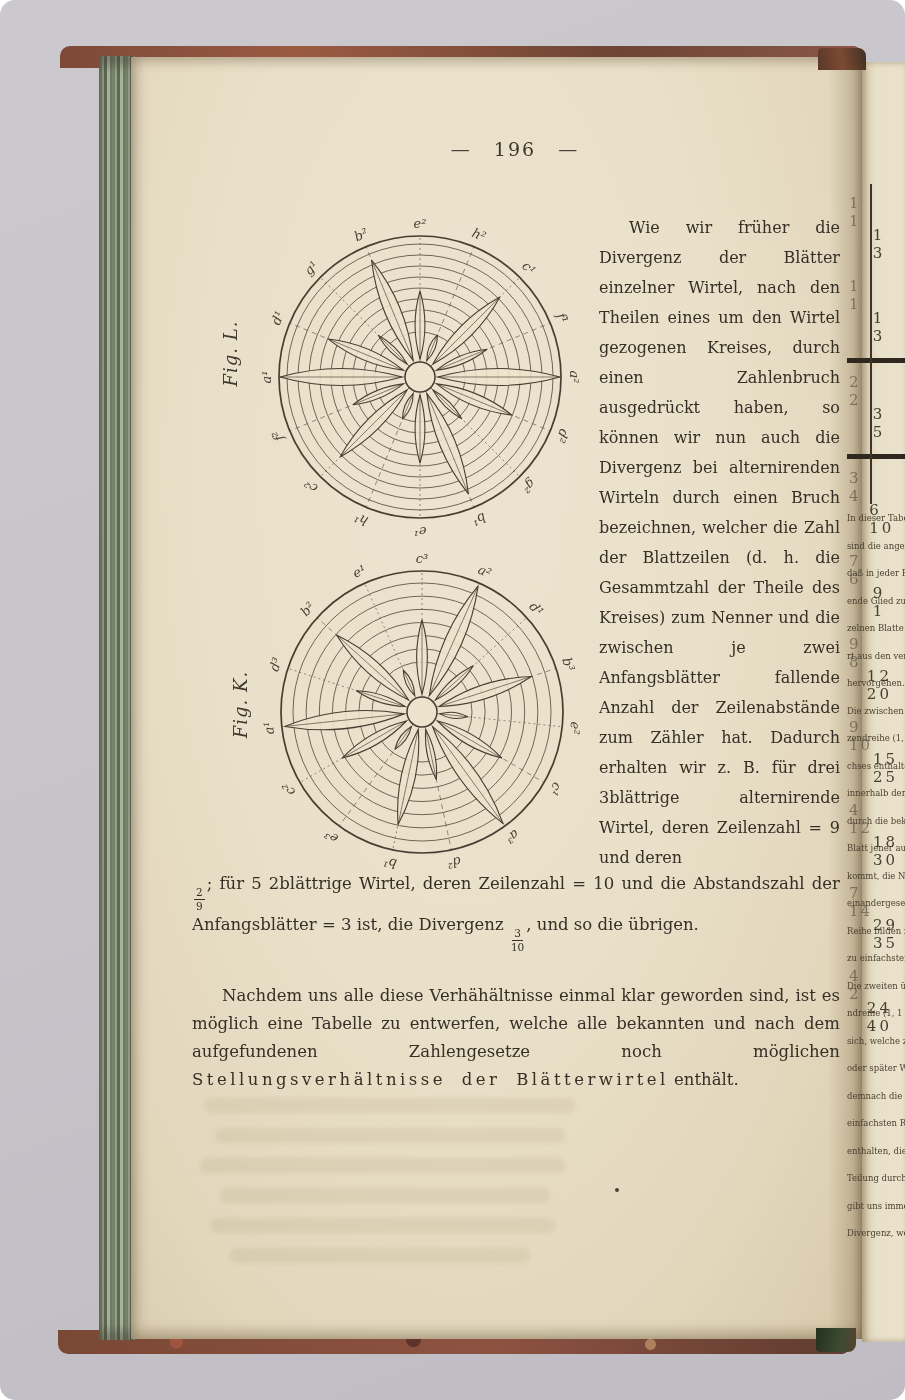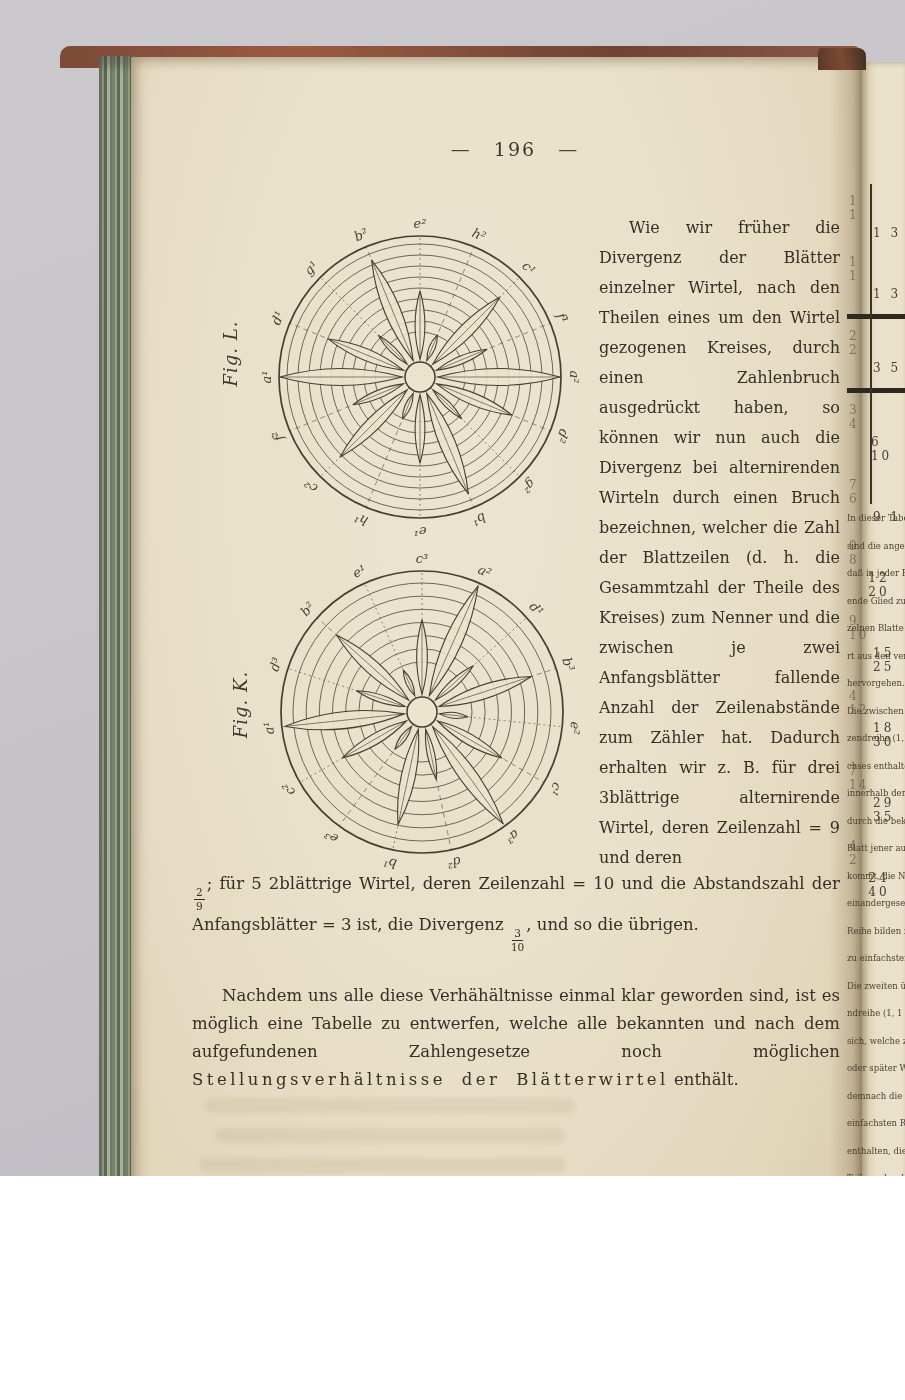--- a/index.html
+++ b/index.html
@@ -1,18 +1,18 @@
 <!DOCTYPE html>
 <html><head>
 <meta charset="utf-8">
 <style>
   html,body{margin:0;padding:0;}
-  #root{position:relative;width:905px;height:1176px;overflow:hidden;
+  #root{position:relative;width:905px;height:1400px;overflow:hidden;
         background:linear-gradient(160deg,#cbc9ce 0%,#c7c5ca 45%,#bfbdc3 100%);
-        font-family:"DejaVu Serif","Liberation Serif",serif;}
+        font-family:"DejaVu Serif","Liberation Serif",serif;border-radius:15px;}
   
   .board-left{position:absolute;left:55px;top:48px;width:48px;height:1300px;
       border-radius:14px 0 0 14px;
       background:
         radial-gradient(circle at 20% 12%,#a8543f 0 6px,transparent 7px),
         radial-gradient(circle at 70% 22%,#5e342a 0 9px,transparent 10px),
         radial-gradient(circle at 40% 38%,#b98а70 0 5px,transparent 6px),
         radial-gradient(circle at 60% 52%,#9e4434 0 10px,transparent 11px),
         radial-gradient(circle at 30% 66%,#6b3b2d 0 8px,transparent 9px),
         radial-gradient(circle at 75% 78%,#b08663 0 6px,transparent 7px),
@@ -59,21 +59,21 @@
       line-height:1;font-size:10.5px;padding:0 2px;}
   .frac .num{border-bottom:1px solid #362f26;padding:0 2px 1px;}
   .frac .den{padding-top:1px;}
   .figwrap{position:absolute;}
   .figlabel{position:absolute;width:110px;text-align:center;font-style:italic;
       font-size:18px;letter-spacing:1px;color:#3f382e;transform:rotate(-90deg);}
   .speck{position:absolute;width:4px;height:4px;border-radius:50%;background:#4a4238;}
   .ghost{position:absolute;height:15px;border-radius:7px;background:rgba(120,100,60,.09);filter:blur(2px);}
   
   .ft-table{position:absolute;left:847px;top:190px;width:58px;color:#473e30;
-      font-size:12px;filter:blur(.35px);}
+      font-size:15px;filter:blur(.35px);}
   .ft-table .vline{position:absolute;left:23px;top:-6px;width:1.5px;height:320px;background:#3c342a;}
   .ft-row{display:flex;gap:6px;padding:4px 0 11px 2px;}
   .ft-left{width:18px;opacity:.55;letter-spacing:2px;}
   .ft-right{letter-spacing:3px;margin-top:32px;}
   .ft-rule{height:5px;background:#2e281f;margin:2px 0 6px;width:58px;}
   .ft-text{position:absolute;left:847px;top:505px;width:58px;overflow:hidden;
       font-size:8.5px;line-height:27.5px;color:#4c4232;white-space:nowrap;filter:blur(.4px);}
   .frag{overflow:hidden;}
 </style>
 </head>

